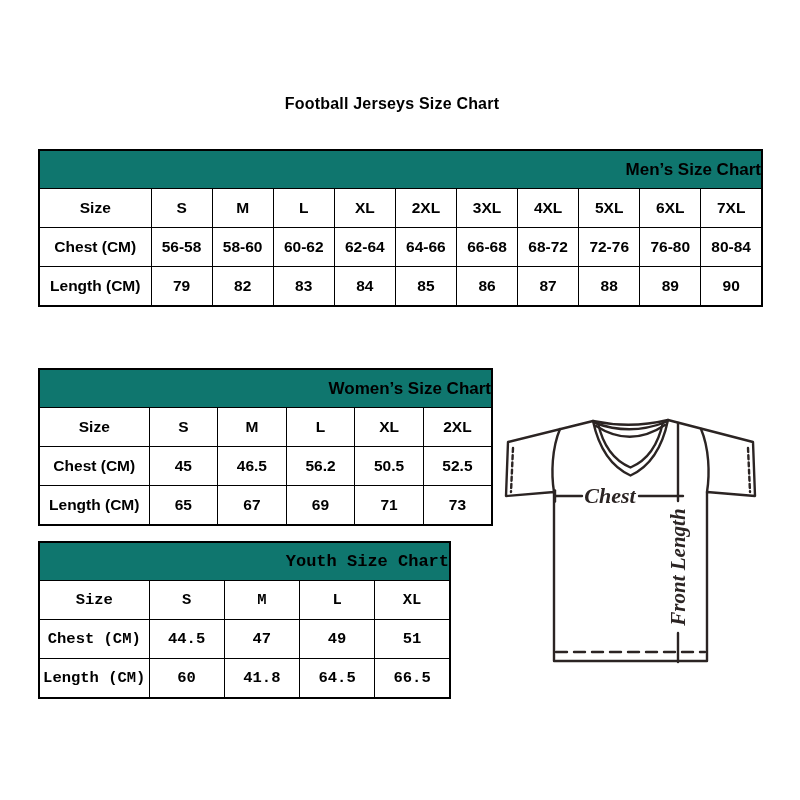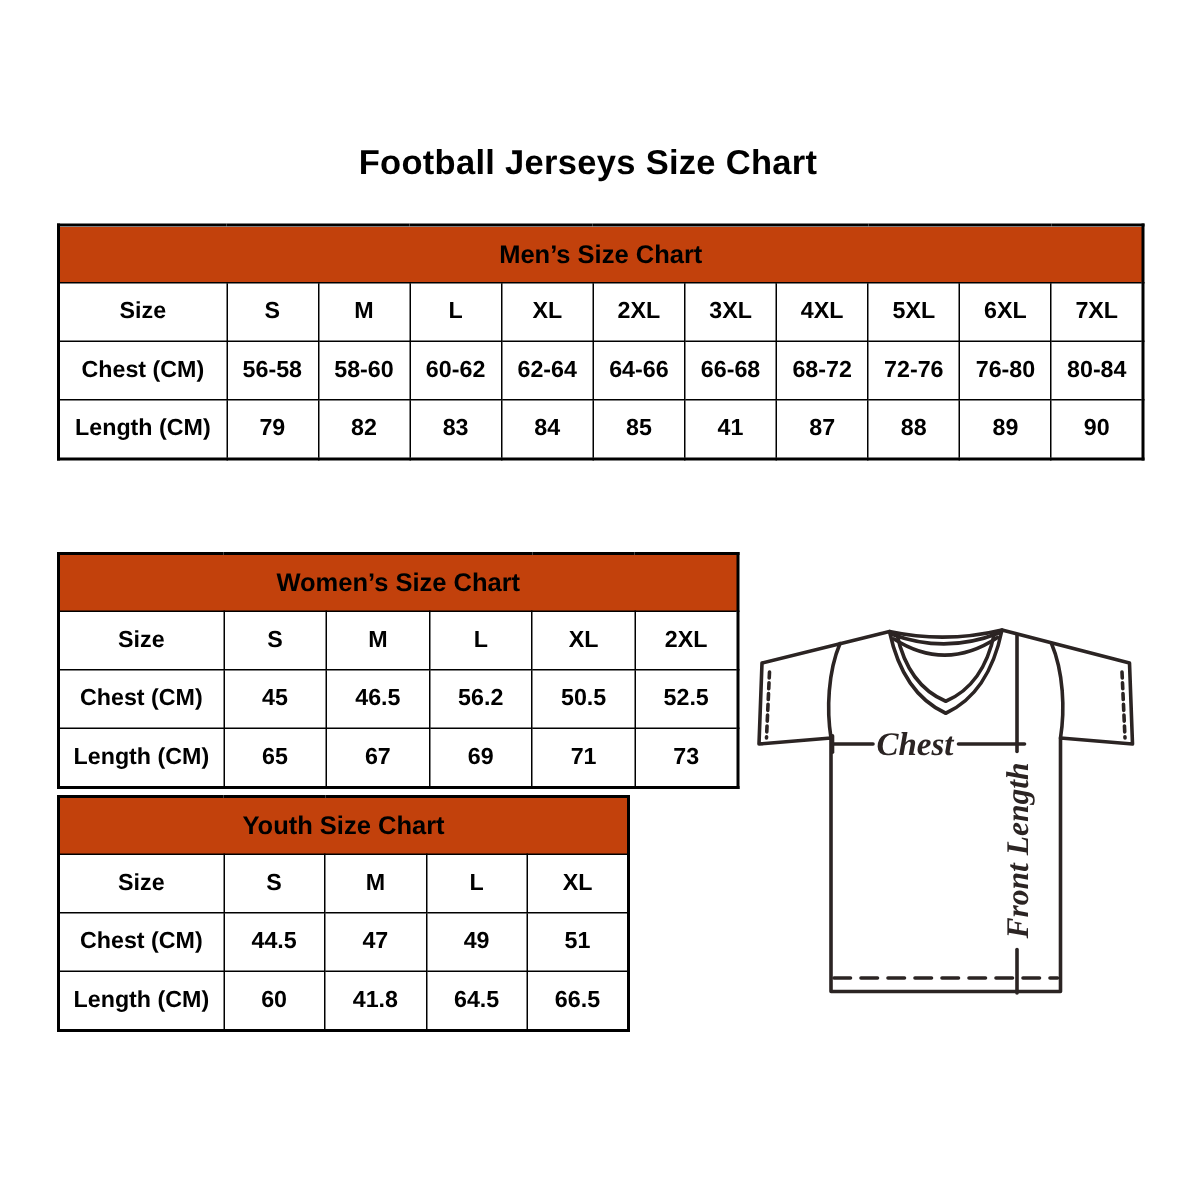--- a/index.html
+++ b/index.html
@@ -8,21 +8,21 @@
     background: #ffffff;
     position: relative;
     overflow: hidden;
     font-family: "Liberation Sans", sans-serif;
     color: #000000;
   }
   .page-title {
     position: absolute;
     left: 0; top: 95px; width: 784px;
     text-align: center;
-    font-size: 23px;
+    font-size: 16px;
     font-weight: 700;
     letter-spacing: 0.2px;
     color: #000000;
   }
   table.size-table {
     position: absolute;
     border-collapse: collapse;
     table-layout: fixed;
     background: #ffffff;
     border: 2.5px solid #000000;
@@ -31,32 +31,33 @@
     border: 1.5px solid #000000;
     text-align: center;
     vertical-align: middle;
     font-weight: 700;
     padding: 0;
     color: #000000;
     overflow: hidden;
     white-space: nowrap;
   }
   table.size-table th.table-title {
-    background: #c2410c;
+    background: #0f766e;
     font-size: 17px;
     height: 37px;
+    text-align: right;
   }
   table.size-table tbody th, table.size-table tbody td {
     font-size: 15.5px;
     height: 38px;
     background: #ffffff;
   }
   #mens-table   { left: 38px; top: 149px; width: 725px; }
   #womens-table { left: 38px; top: 368px; width: 455px; padding-left: 12px; }
-  #youth-table  { left: 38px; top: 530px; width: 382px; }
+  #youth-table  { left: 38px; top: 541px; width: 413px; font-family: Liberation Mono, monospace; }
   .jersey-diagram {
     position: absolute;
     left: 493px; top: 404px;
     width: 270px; height: 270px;
   }
 </style>
 </head>
 <body>
 
 <div class="page">
@@ -109,21 +110,21 @@
           <td>76-80</td>
           <td>80-84</td>
         </tr>
         <tr>
           <th>Length (CM)</th>
           <td>79</td>
           <td>82</td>
           <td>83</td>
           <td>84</td>
           <td>85</td>
-          <td>41</td>
+          <td>86</td>
           <td>87</td>
           <td>88</td>
           <td>89</td>
           <td>90</td>
         </tr>
       </tbody>
     </table>
 
   <table id="womens-table" class="size-table">
       <colgroup>

